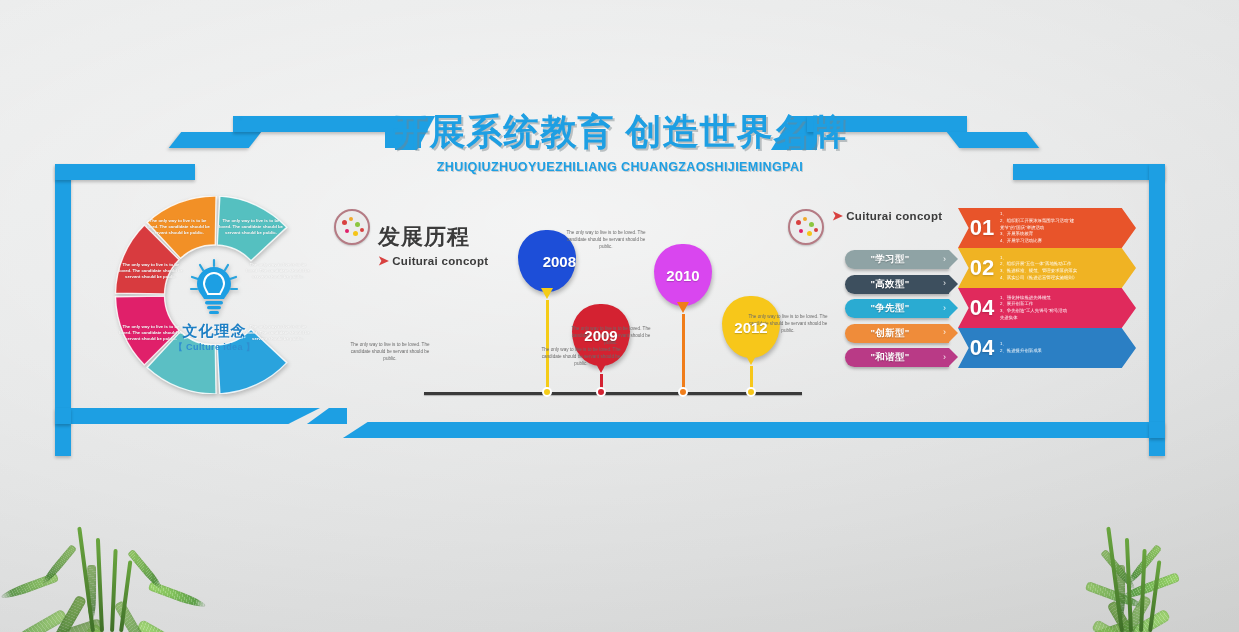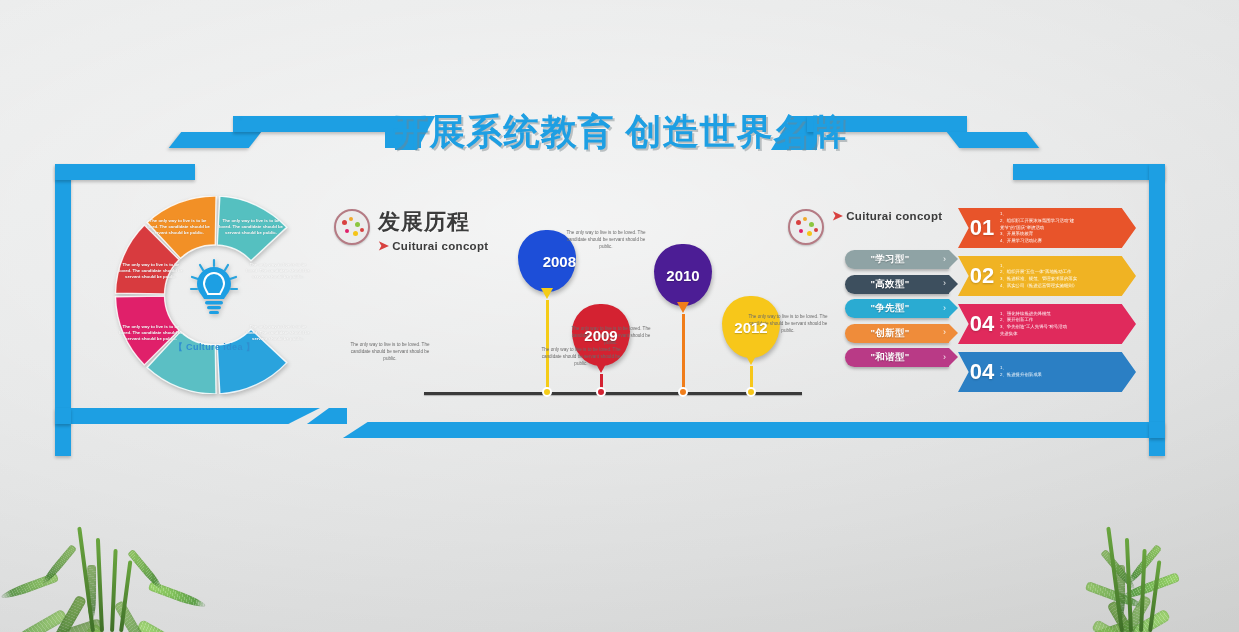--- a/index.html
+++ b/index.html
@@ -43,20 +43,21 @@
     width: 36px; height: 36px; border-radius: 50%;
     border: 2px solid #b57b84; background: #ececec;
     position: relative; margin-right: 8px; margin-top: 3px;
     box-shadow: 0 1px 2px rgba(0,0,0,0.2);
   }
   .sec-badge i { position: absolute; border-radius: 50%; display:block; }
   .sec-txt { padding-top: 1px; }
   .sec-cn {
     font-size: 22px; font-weight: bold; color: #3b3b3b; letter-spacing: 1px;
     text-shadow: 1px 1px 0 rgba(255,255,255,0.55);
+    margin-top: 15px;
   }
   .sec-en {
     font-size: 11.5px; font-weight: bold; color: #3b3b3b; letter-spacing: 0.3px;
     margin-top: 1px; display: flex; align-items: center;
   }
   .sec-arrow { color: #d8413f; font-size: 13px; margin-right: 3px; }
 
   
   #donut { position: absolute; left: 112px; top: 196px; width: 205px; height: 198px; }
   #donut svg { display:block; filter: drop-shadow(1px 2px 2px rgba(0,0,0,0.22)); }
@@ -125,21 +126,21 @@
     text-shadow: 0 1px 1px rgba(0,0,0,0.25); position: relative; z-index: 2;
   }
   .type-btn .chev {
     position: absolute; right: 3px; top: 50%; margin-top: -6px;
     font-size: 9px; color: rgba(255,255,255,0.9); z-index: 3;
   }
 
   
   #arrows { position: absolute; left: 958px; top: 208px; width: 178px; }
   .arw {
-    position: relative; height: 40px; margin-bottom: 8px;
+    position: relative; height: 40px; margin-bottom: 0;
     display: flex; align-items: center;
     filter: drop-shadow(2px 3px 3px rgba(0,0,0,0.28));
     clip-path: polygon(0 0, 92% 0, 100% 50%, 92% 100%, 0 100%, 6% 50%);
   }
   .arw .num {
     font-size: 22px; font-weight: bold; color: #fff; width: 42px;
     text-align: center; flex: none; padding-left: 6px;
     text-shadow: 0 1px 2px rgba(0,0,0,0.2);
   }
   .arw .lines { flex: 1; padding-right: 22px; }
@@ -196,20 +197,21 @@
   <div class="bar" style="left:252px;top:312px;width:40px;height:16px;clip-path:polygon(55% 0,100% 0,100% 100%,0 100%);"></div>
 
   <div class="bar" style="left:288px;top:326px;width:822px;height:16px;clip-path:polygon(3% 0,100% 0,100% 100%,0 100%);"></div>
 
   <div class="bar" style="left:0;top:312px;width:16px;height:16px;"></div>
   <div class="bar" style="left:1094px;top:326px;width:16px;height:16px;"></div>
 </div>
 
 <div id="title-block">
   <div id="title-main">开展系统教育 创造世界名牌</div>
+  <div id="title-sub">ZHUIQIUZHUOYUEZHILIANG CHUANGZAOSHIJIEMINGPAI</div>
 </div>
 
 <div id="donut">
   <svg width="205" height="198" viewBox="0 0 205 198">
     <g id="segs">
         <path d="M174.7860653854545 166.6441035943991 A99 99 0 0 1 107.85380248549275 197.85513036229497 L105.20394064923876 148.92683351631058 A50 50 0 0 0 139.00811383103763 133.16368868403995 Z" fill="#2aa3dd" stroke="rgba(255,255,255,0.85)" stroke-width="1.4"></path>
         <path d="M104.05502441387024 197.9877866156844 A99 99 0 0 1 35.10863397306714 171.52174697995048 L68.4639565520541 135.62714493936895 A50 50 0 0 0 103.28536586559103 148.99383162408304 Z" fill="#5bbfc4" stroke="rgba(255,255,255,0.85)" stroke-width="1.4"></path>
         <path d="M32.374356065271655 168.88128549718942 A99 99 0 0 1 3.5182444999572198 100.90054679756935 L52.50921439391779 99.95987211998452 A50 50 0 0 0 67.08300811377356 134.29357853393407 Z" fill="#e0206a" stroke="rgba(255,255,255,0.85)" stroke-width="1.4"></path>
         <path d="M3.5182444999572198 97.09945320243068 A99 99 0 0 1 32.374356065271584 29.118714502810647 L67.08300811377353 63.70642146606598 A50 50 0 0 0 52.50921439391779 98.04012788001549 Z" fill="#d83b3f" stroke="rgba(255,255,255,0.85)" stroke-width="1.4"></path>
         <path d="M35.10863397306716 26.478253020049493 A99 99 0 0 1 104.05502441387021 0.012213384315600706 L103.28536586559102 49.00616837591697 A50 50 0 0 0 68.46395655205413 62.37285506063105 Z" fill="#f29026" stroke="rgba(255,255,255,0.85)" stroke-width="1.4"></path>
@@ -229,20 +231,21 @@
         <line x1="49" y1="31" x2="43" y2="31"></line>
       </g>
       <path d="M26 9 C16 9 9 17 9 26 C9 33 14 37 16 41 L36 41 C38 37 43 33 43 26 C43 17 36 9 26 9 Z" fill="#1d9fe3"></path>
       <rect x="17" y="43" width="18" height="3.4" rx="1.7" fill="#1d9fe3"></rect>
       <rect x="19" y="48" width="14" height="3.2" rx="1.6" fill="#1d9fe3"></rect>
       <rect x="21" y="53" width="10" height="3" rx="1.5" fill="#1d9fe3"></rect>
       <path d="M26 15 C20 15 16 20 16 26 C16 30 19 33 20 36 L32 36 C33 33 36 30 36 26 C36 20 32 15 26 15 Z" fill="none" stroke="#ffffff" stroke-width="2"></path>
     </svg>
   </div>
 
+  <div id="core-cn">文化理念</div>
   <div id="core-en">【 Culture idea 】</div>
 
   <div class="seg-text" style="left:6px;  top:66px;">The only way to live is to be loved. The candidate should be servant should be public.</div>
   <div class="seg-text" style="left:33px; top:22px;">The only way to live is to be loved. The candidate should be servant should be public.</div>
   <div class="seg-text" style="left:106px;top:22px;">The only way to live is to be loved. The candidate should be servant should be public.</div>
   <div class="seg-text" style="left:133px;top:66px;">The only way to live is to be loved. The candidate should be servant should be public.</div>
   <div class="seg-text" style="left:133px;top:128px;">The only way to live is to be loved. The candidate should be servant should be public.</div>
   <div class="seg-text" style="left:6px;  top:128px;">The only way to live is to be loved. The candidate should be servant should be public.</div>
 </div>
 
@@ -281,21 +284,21 @@
   <div class="balloon" style="left:160px;top:82px;">
     <div class="body" style="background: rgb(212, 34, 49); color: rgb(212, 34, 49);">
       <span class="yr">2009</span>
     </div>
     <div class="stem" style="top: 70px; height: 18px; background: rgb(212, 34, 49);"></div>
     <div class="dot" style="top: 83px; background: rgb(212, 34, 49);"></div>
   </div>
   <div class="tl-note" style="left:125px;top:125px;">The only way to live is to be loved. The candidate should be servant should be public.</div>
 
   <div class="balloon" style="left:242px;top:22px;">
-    <div class="body" style="background: #4c1d95; color: rgb(240, 125, 26);">
+    <div class="body" style="background: #d946ef; color: rgb(240, 125, 26);">
       <span class="yr">2010</span>
     </div>
     <div class="stem" style="top: 70px; height: 78px; background: rgb(240, 125, 26);"></div>
     <div class="dot" style="top: 143px; background: rgb(240, 125, 26);"></div>
   </div>
   <div class="tl-note" style="left:155px;top:104px;">The only way to live is to be loved. The candidate should be servant should be public.</div>
 
   <div class="balloon" style="left:310px;top:74px;">
     <div class="body" style="background: rgb(247, 199, 26); color: rgb(247, 199, 26);">
       <span class="yr">2012</span>

